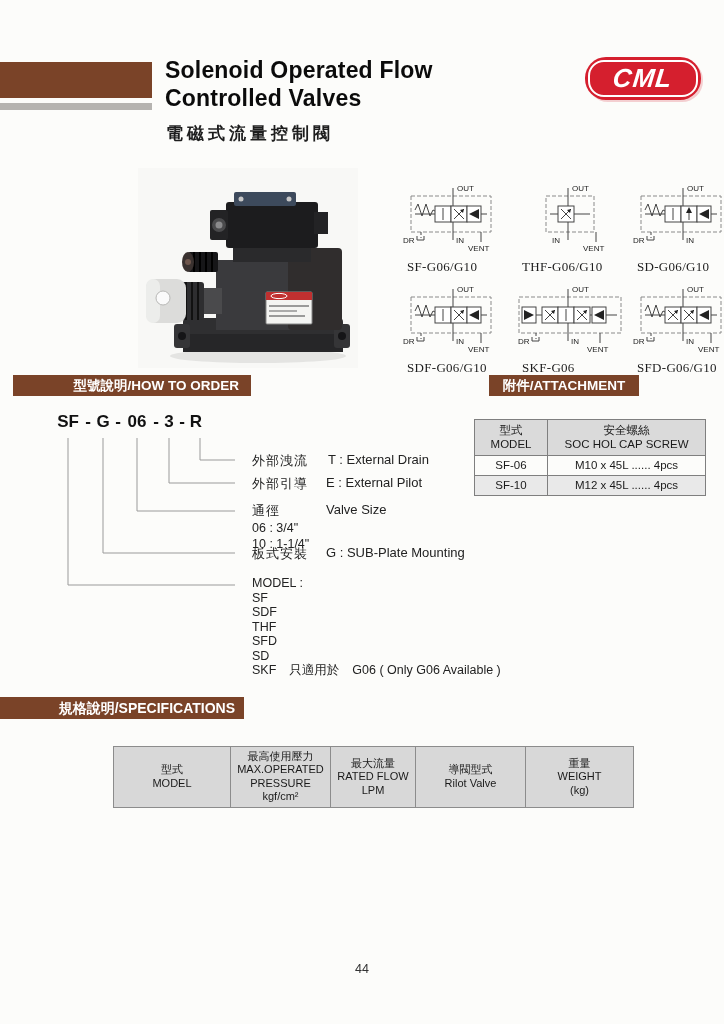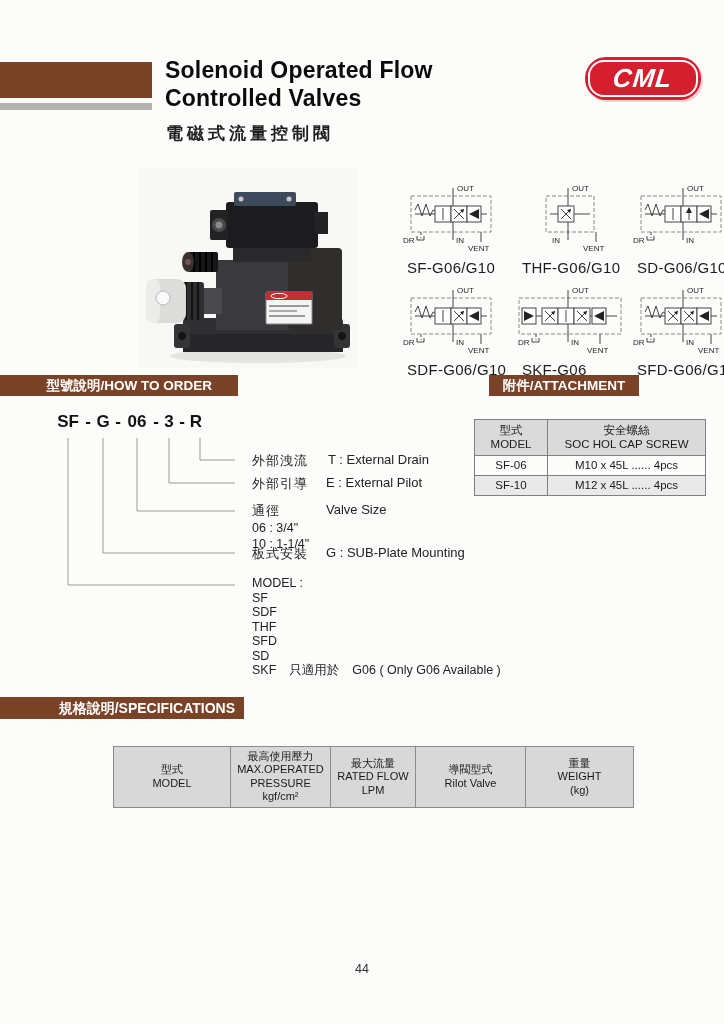--- a/index.html
+++ b/index.html
@@ -18,27 +18,27 @@
         display:flex;align-items:center;justify-content:center;}
   .logo-text{color:#fff;font-weight:bold;font-style:italic;font-size:26px;letter-spacing:1px;
         transform:skewX(-6deg);}
 
   
   .photo{left:138px;top:168px;width:220px;height:200px;}
 
   
   .diagrams{left:379px;top:180px;width:345px;display:grid;grid-template-columns:repeat(3,115px);row-gap:6px;}
   .diag-cell{width:115px;margin-left:22px;}
-  .diag-label{font-size:15px;color:#1c1c1c;padding-left:6px;margin-top:1px;letter-spacing:.3px;}
+  .diag-label{font-size:13px;color:#1c1c1c;padding-left:6px;margin-top:1px;letter-spacing:.3px;font-family:Liberation Serif, serif;}
   .schem text{font-family:"Liberation Sans",sans-serif;}
 
   
   .sec-bar{height:21px;background:#7a4328;color:#fff;font-size:13.5px;font-weight:bold;
         line-height:21px;box-sizing:border-box;}
-  .order-bar{left:0;top:375px;width:238px;text-align:right;padding-right:26px;}
+  .order-bar{left:13px;top:375px;width:238px;text-align:right;padding-right:12px;}
   .attach-bar{left:489px;top:375px;width:150px;text-align:center;}
   .spec-bar{left:0;top:697px;width:244px;height:22px;line-height:22px;font-size:14px;text-align:right;padding-right:9px;}
 
   
   .model-code{left:55px;top:412px;font-size:17px;font-weight:bold;display:flex;color:#111;}
   .cp{display:inline-block;text-align:center;}
   .cp1{width:26px;}.cps{width:14px;}.cp2{width:16px;}.cp3{width:24px;}.cp4{width:12px;}.cp5{width:14px;}
   .code-lines{left:55px;top:437px;}
   .ann{left:252px;display:flex;gap:16px;font-size:13px;color:#222;}
   .ann-zh{width:58px;letter-spacing:1px;}

